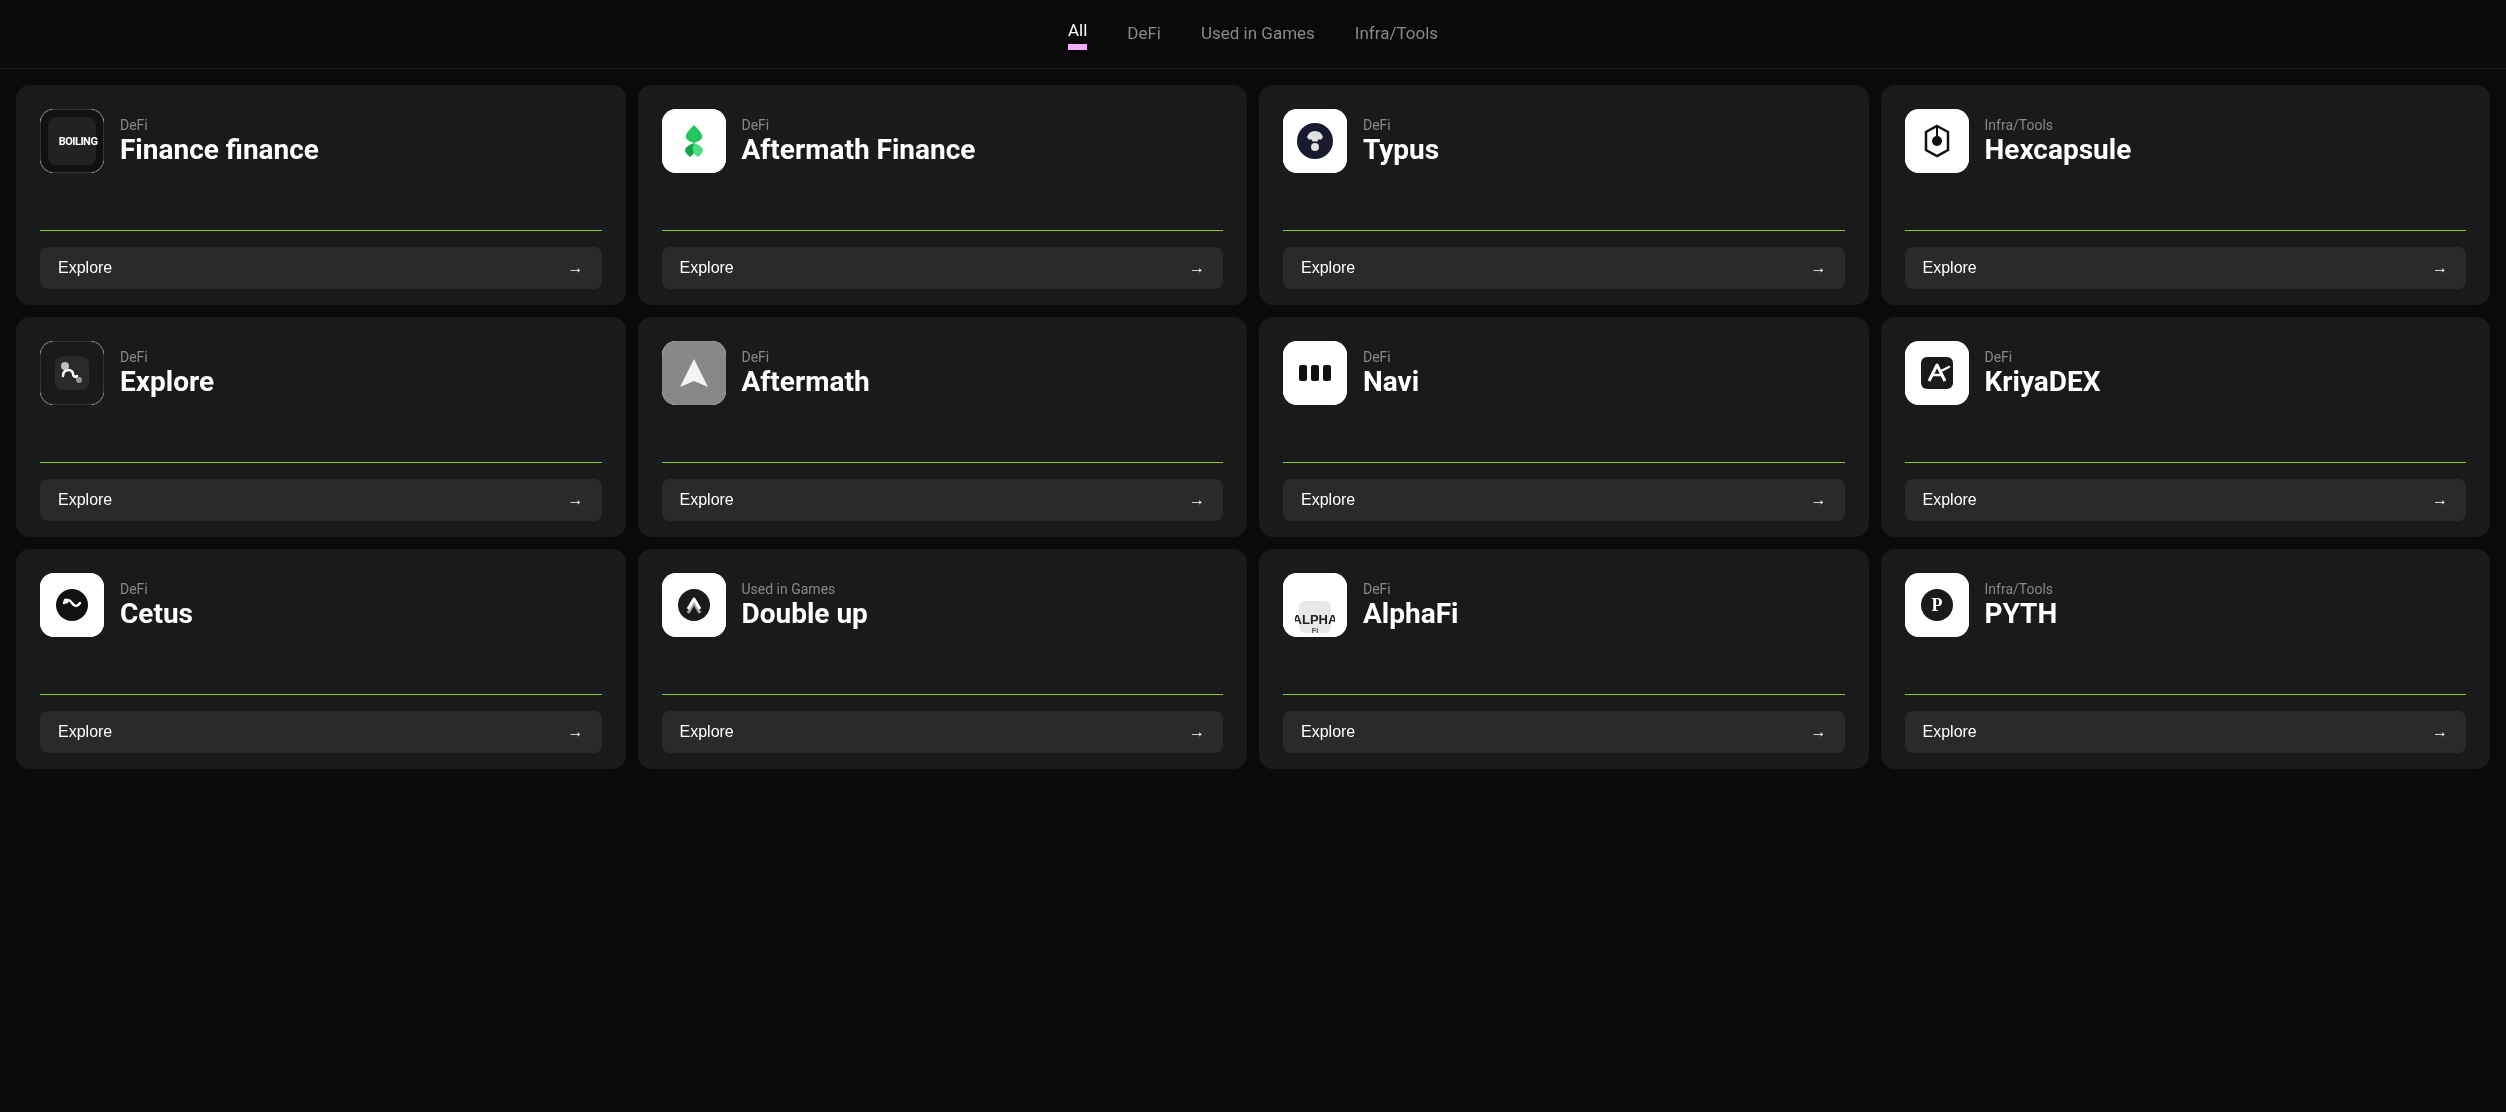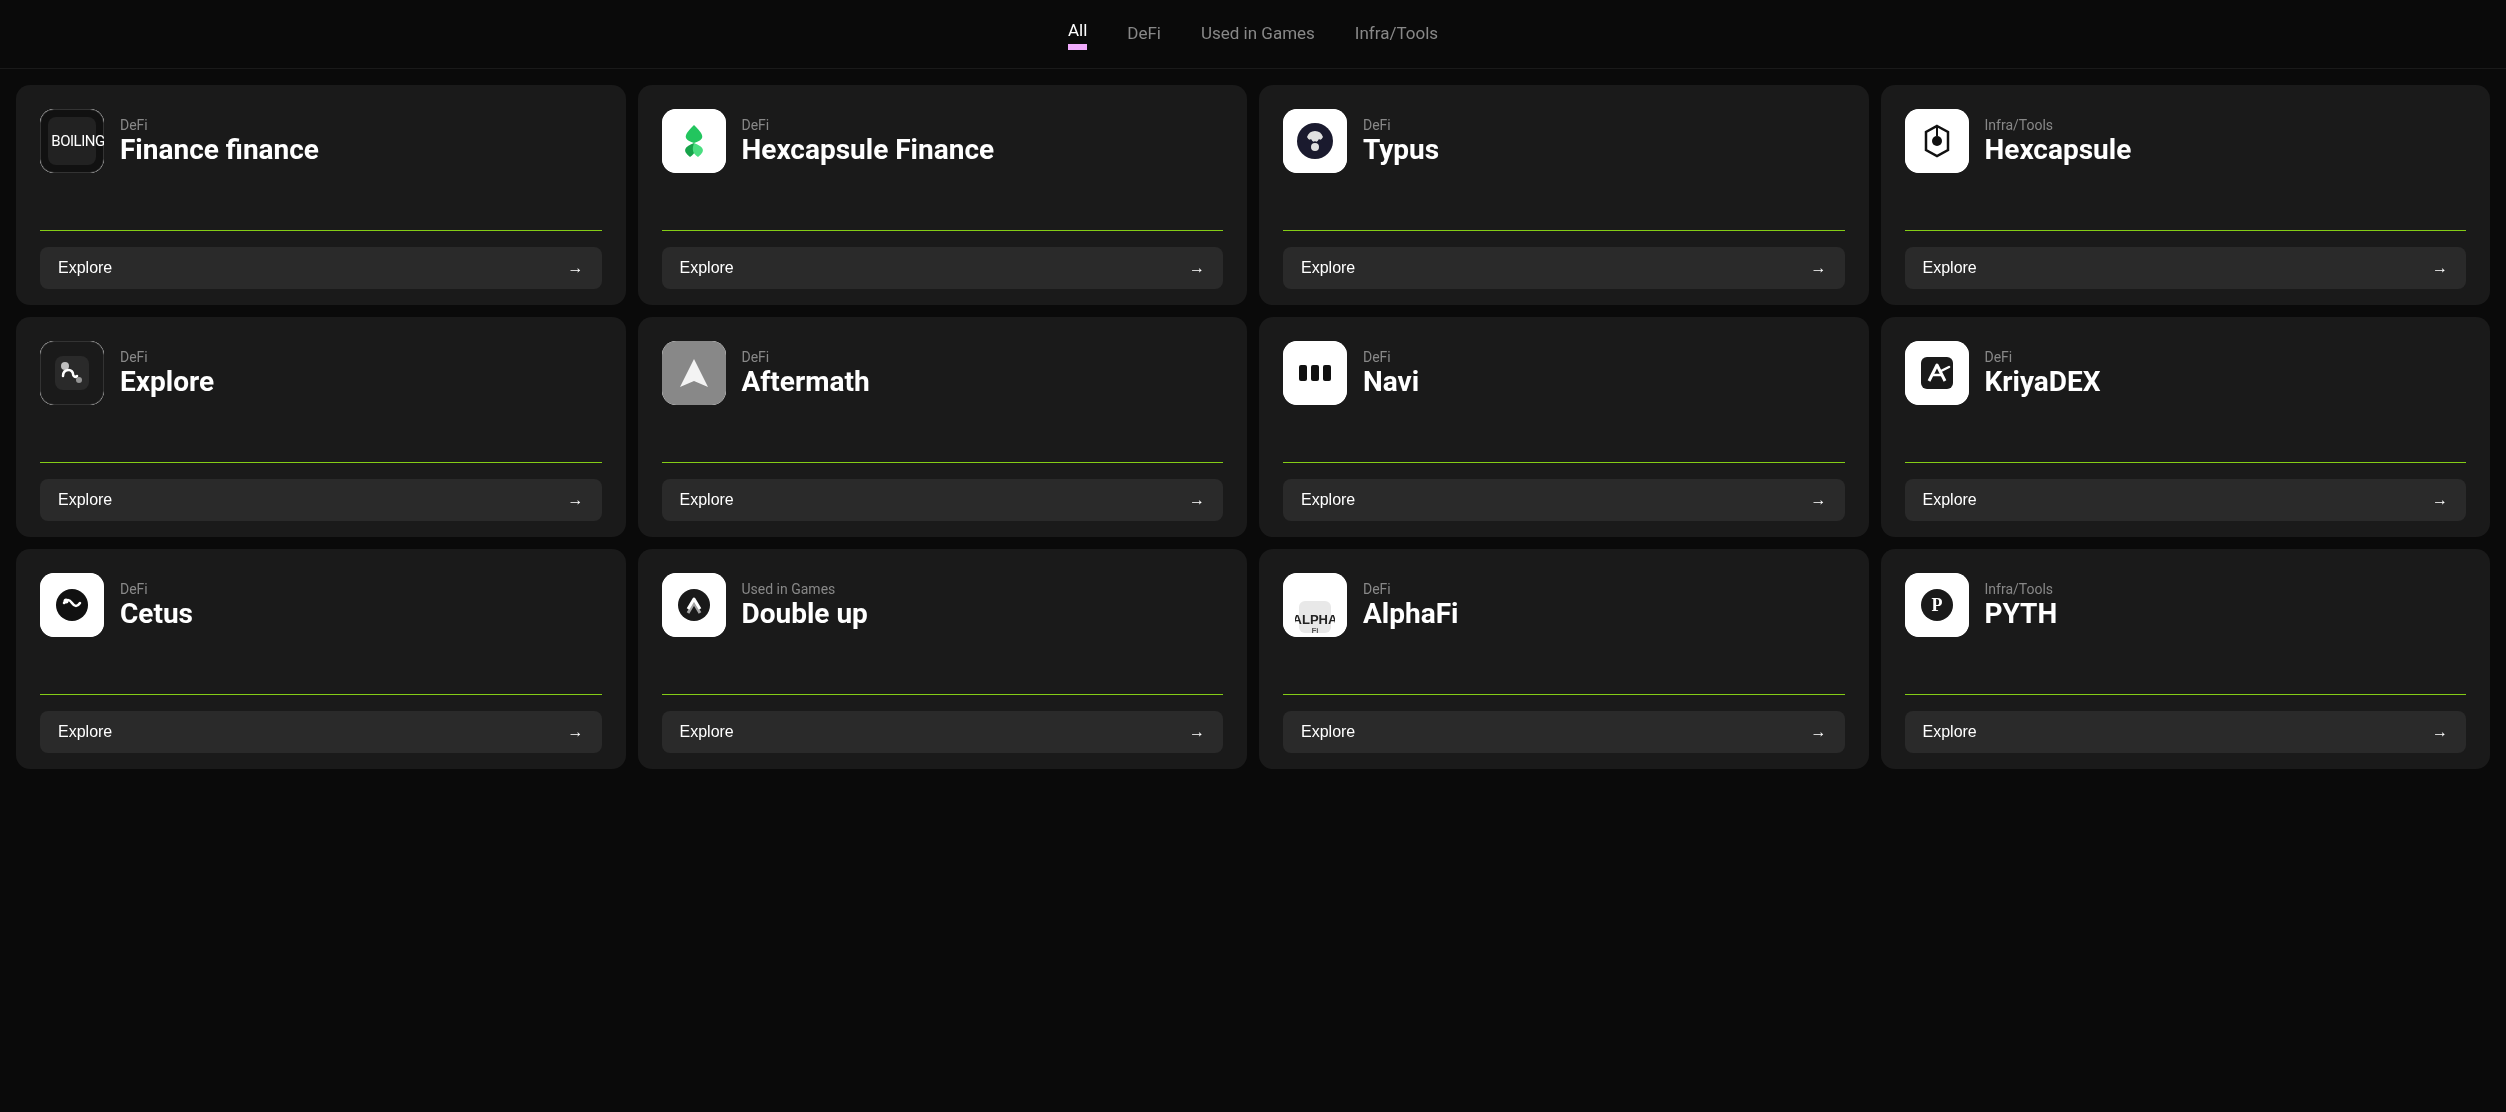--- a/index.html
+++ b/index.html
@@ -130,21 +130,21 @@
   <a class="nav-item">Used in Games</a>
   <a class="nav-item">Infra/Tools</a>
 </nav>
 
 <div class="grid-container">
 <div class="card">
     <div class="card-header">
       <div class="card-logo">
         <div class="logo-boiling" style="width:64px;height:64px;border-radius:14px;display:flex;align-items:center;justify-content:center;background:#111;border:1px solid #333">
       <div style="background:#222;border-radius:8px;width:48px;height:48px;display:flex;align-items:center;justify-content:center;">
-        <span style="font-size:15px;font-weight:400;color:#fff;letter-spacing:-0.5px;margin-left:12px;">BOILING</span>
+        <span style="font-size:11px;font-weight:700;color:#fff;letter-spacing:-0.5px;margin-left:12px;">BOILING</span>
       </div>
     </div>
       </div>
       <div class="card-info">
         <span class="card-category">DeFi</span>
         <span class="card-name">Finance finance</span>
       </div>
     </div>
     <div class="card-footer">
       <button class="explore-btn">
@@ -159,21 +159,21 @@
         <div style="width:64px;height:64px;border-radius:14px;background:#fff;display:flex;align-items:center;justify-content:center;">
       <svg width="40" height="40" viewBox="0 0 40 40">
               <path d="M20 4 C10 14 8 18 20 22 C32 18 30 14 20 4Z" fill="#22c55e"></path>
               <path d="M20 22 C10 26 8 30 16 36 C22 32 22 28 20 22Z" fill="#16a34a"></path>
               <path d="M20 22 C30 26 32 30 24 36 C18 32 18 28 20 22Z" fill="#4ade80"></path>
             </svg>
     </div>
       </div>
       <div class="card-info">
         <span class="card-category">DeFi</span>
-        <span class="card-name">Hexcapsule Finance</span>
+        <span class="card-name">Aftermath Finance</span>
       </div>
     </div>
     <div class="card-footer">
       <button class="explore-btn">
         <span>Explore</span>
         <span>→</span>
       </button>
     </div>
   </div>
     <div class="card">

